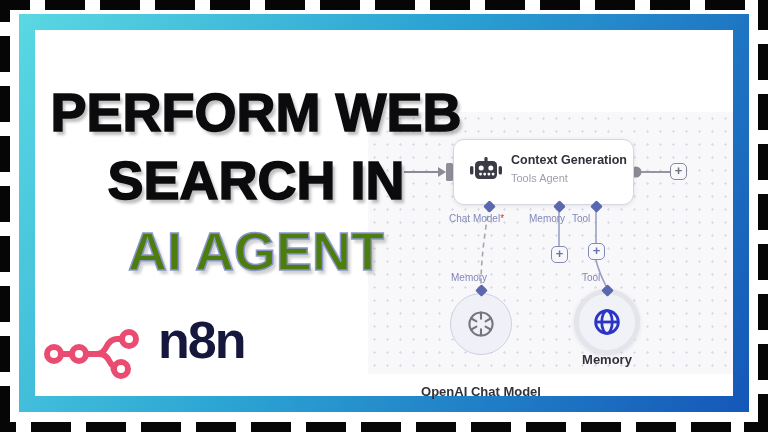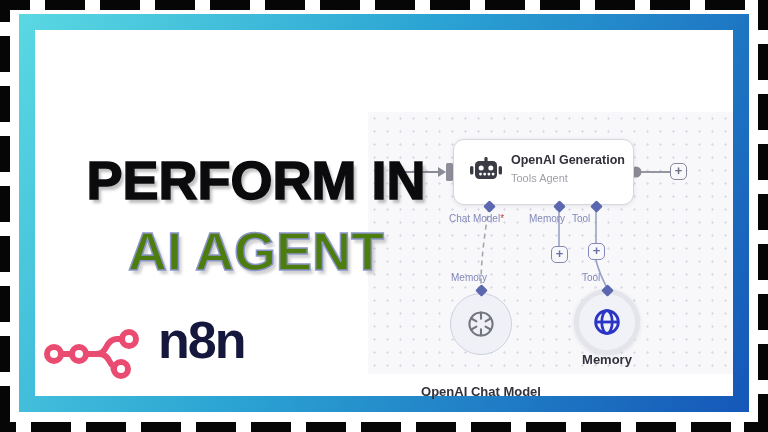--- a/index.html
+++ b/index.html
@@ -104,21 +104,22 @@
     <path d="M 121 95 C 117 120 113 146 113 172" fill="none" stroke="#a6a6b0" stroke-width="1.6" stroke-dasharray="5 4"></path>
 
     <line x1="191" y1="95" x2="191" y2="134" stroke="#9aa0c4" stroke-width="1.6"></line>
 
     <g>
       <line x1="228" y1="95" x2="228" y2="131" stroke="#9aa0c4" stroke-width="1.6"></line>
       <path d="M 228 148 C 230 157 234 166 238 174" fill="none" stroke="#9aa0c4" stroke-width="1.6"></path>
     </g>
   </svg>
 
-  <div class="hline l2">PERFORM IN</div>
+  <div class="hline l1">PERFORM WEB</div>
+  <div class="hline l2">SEARCH IN</div>
   <div class="hline l3">AI AGENT</div>
 
   <svg class="brand-logo" width="104" height="56" viewBox="0 0 104 56">
     <g stroke="#ea4b71" stroke-width="6" fill="none" stroke-linecap="round">
       <path d="M 17 28 H 28"></path>
       <path d="M 42 28 H 52 C 57.5 28 60 25.5 62 21.5 C 64.5 16.5 67 13 72.5 13 H 77.5"></path>
       <path d="M 55 28 C 60.5 28 63 30.5 65 34.5 C 67.5 39.5 70 43 75.5 43 H 69.5"></path>
     </g>
     <g stroke="#ea4b71" stroke-width="6" fill="#ffffff">
       <circle cx="10" cy="28" r="7"></circle>
@@ -139,21 +140,21 @@
       </g>
       <g fill="#ffffff">
         <circle cx="11.2" cy="11" r="2.5"></circle>
         <circle cx="20.8" cy="11" r="2.5"></circle>
         <rect x="9.2" y="15.8" width="2.6" height="2.6" rx="0.8"></rect>
         <rect x="13.4" y="15.8" width="2.6" height="2.6" rx="0.8"></rect>
         <rect x="17.6" y="15.8" width="2.6" height="2.6" rx="0.8"></rect>
         <rect x="21.8" y="15.8" width="2.6" height="2.6" rx="0.8"></rect>
       </g>
     </svg>
-    <div class="agent-title">OpenAI Generation</div>
+    <div class="agent-title">Context Generation</div>
     <div class="agent-sub">Tools Agent</div>
   </div>
 
   <div class="plusbtn" style="left:670px;top:163px;">+</div>
 
   <div class="diamond" style="left:484.5px;top:201.5px;"></div>
   <div class="diamond" style="left:554.5px;top:201.5px;"></div>
   <div class="diamond" style="left:591.5px;top:201.5px;"></div>
 
   <div class="portlabel" style="left:449px;top:213px;width:80px;">

